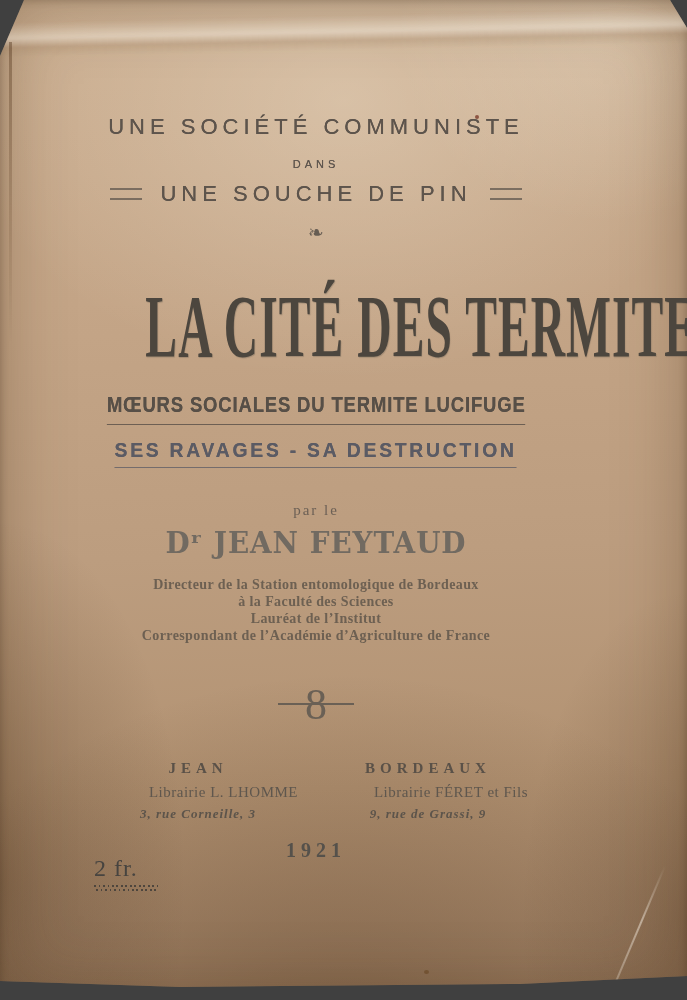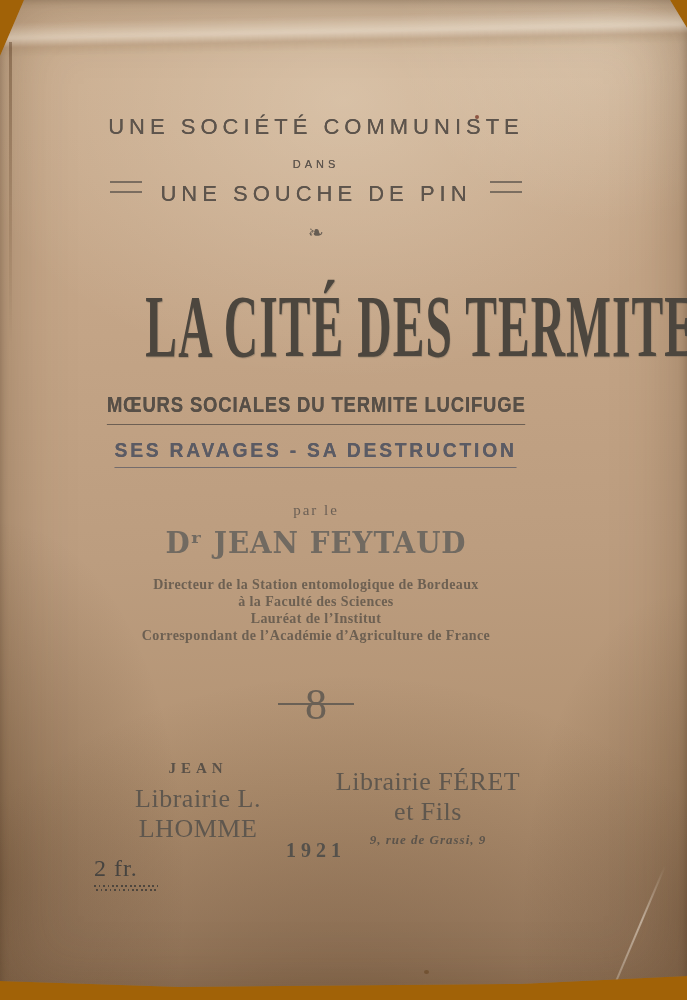--- a/index.html
+++ b/index.html
@@ -1,16 +1,16 @@
 <!DOCTYPE html>
 <html><head>
 <meta charset="utf-8">
 <style>
   html,body{margin:0;padding:0;background:#17100a;}
-  .photo{position:relative;width:687px;height:1000px;background:#a16207;overflow:hidden;
+  .photo{position:relative;width:687px;height:1000px;background:#404040;overflow:hidden;
          font-family:"Liberation Serif",serif;}
   .paper{position:absolute;inset:0;
     clip-path:polygon(24px 0,670px 0,687px 28px,687px 976px,520px 984px,180px 987px,0 981px,0 56px);
     background:
       radial-gradient(90% 45% at 50% 10%, rgba(255,246,228,0.30), rgba(255,246,228,0) 62%),
       radial-gradient(55% 35% at 88% 3%, rgba(255,250,236,0.22), transparent 55%),
       radial-gradient(120% 70% at 50% 108%, rgba(62,38,16,0.40), transparent 58%),
       radial-gradient(45% 60% at 0% 88%, rgba(58,35,16,0.30), transparent 60%),
       radial-gradient(40% 55% at 100% 92%, rgba(58,35,16,0.26), transparent 60%),
       linear-gradient(178deg,#c9ac8e 0%,#c4a587 30%,#bc9d7f 55%,#b29272 78%,#a5866a 100%);
@@ -24,21 +24,21 @@
     transform-origin:top center;filter:blur(.7px);
     background:linear-gradient(to bottom,rgba(255,250,240,0),rgba(255,250,240,0.45) 40%,rgba(255,250,240,0.18));}
   .dot1{position:absolute;left:475px;top:115px;width:4px;height:4px;border-radius:50%;background:#7a3c2c;opacity:.8;}
   .dot2{position:absolute;left:424px;top:970px;width:5px;height:4px;border-radius:50%;background:#6b4a28;opacity:.7;}
 
   .txt{position:absolute;left:0;width:632px;text-align:center;}
   .hdr1{top:114px;font-family:"Liberation Sans",sans-serif;font-size:22px;letter-spacing:5px;
         color:#5d544c;text-shadow:0 0 .6px #5d544c;}
   .dans{top:158px;font-family:"Liberation Sans",sans-serif;font-size:11px;letter-spacing:4px;
         color:#5f564e;text-shadow:0 0 .5px #5f564e;}
-  .hdr2{top:181px;display:flex;justify-content:center;align-items:flex-start;gap:18px;
+  .hdr2{top:181px;display:flex;justify-content:center;align-items:center;gap:18px;
         font-family:"Liberation Sans",sans-serif;font-size:22px;letter-spacing:5px;
         color:#5d544c;text-shadow:0 0 .6px #5d544c;}
   .dbl-rule{width:32px;height:8px;border-top:2px solid rgba(102,92,82,.8);
         border-bottom:2px solid rgba(102,92,82,.8);}
   .fleuron{top:221px;font-family:"DejaVu Sans",sans-serif;font-size:19px;color:#665c52;}
   .title{top:290px;margin:0;font-family:"Liberation Serif",serif;font-weight:bold;font-size:88px;
         line-height:74px;letter-spacing:2px;white-space:nowrap;color:#4c463e;
         transform:scaleX(0.54);transform-origin:50% 0;
         text-shadow:1px 1px 1px rgba(76,70,62,0.25);}
   .sub1{top:392px;}
@@ -53,21 +53,21 @@
   .author{top:526px;font-family:"DejaVu Serif","Liberation Serif",serif;font-weight:bold;
         font-size:29px;letter-spacing:1px;color:#716a61;transform:scaleX(.96);transform-origin:50% 0;}
   .creds{top:576px;font-size:14px;line-height:17px;letter-spacing:.4px;color:#6d6052;font-weight:bold;}
   .orn8{top:682px;height:46px;}
   .orn-line{position:absolute;top:21px;left:278px;width:76px;height:1.5px;background:#6a6055;}
   .orn-char{font-family:"Liberation Serif",serif;font-size:44px;line-height:46px;color:#6a6055;}
   .pubrow{top:760px;height:70px;}
   .pub{position:absolute;top:0;width:200px;text-align:center;}
   .pub-left{left:98px;} .pub-right{left:328px;}
   .city{font-size:15px;font-weight:bold;letter-spacing:5px;color:#5a5148;}
-  .pubname{margin-top:7px;font-size:26px;letter-spacing:.5px;color:#5f574e;}
+  .pubname{margin-top:7px;font-size:15px;letter-spacing:.5px;color:#5f574e;text-align:right;}
   .pubaddr{margin-top:5px;font-size:13px;font-weight:bold;font-style:italic;letter-spacing:1px;color:#5c544b;}
   .year{top:839px;font-size:20px;font-weight:bold;letter-spacing:5px;color:#55514b;}
   .price{position:absolute;left:94px;top:855px;text-align:left;}
   .price-text{font-size:24px;color:#474440;letter-spacing:1px;}
   .price-underline{margin-top:3px;width:64px;height:7px;
     background:
       repeating-linear-gradient(90deg,rgba(70,64,58,.9) 0 1.5px,transparent 1.5px 4.5px) 0 0/100% 2px no-repeat,
       repeating-linear-gradient(90deg,rgba(70,64,58,.9) 0 1.5px,transparent 1.5px 4.5px) 2px 4px/100% 2px no-repeat;}
 </style>
 </head>
@@ -111,22 +111,24 @@
 
     <div class="txt orn8">
       <span class="orn-line"></span>
       <span class="orn-char">8</span>
     </div>
 
     <div class="txt pubrow">
       <div class="pub pub-left">
         <div class="city">JEAN</div>
         <div class="pubname">Librairie L. LHOMME</div>
+        <div class="pubaddr">3, rue Corneille, 3</div>
       </div>
       <div class="pub pub-right">
+        <div class="city">BORDEAUX</div>
         <div class="pubname">Librairie FÉRET et Fils</div>
         <div class="pubaddr">9, rue de Grassi, 9</div>
       </div>
     </div>
 
     <div class="txt year">1921</div>
 
     <div class="price">
       <div class="price-text">2 fr.</div>
       <div class="price-underline"></div>

